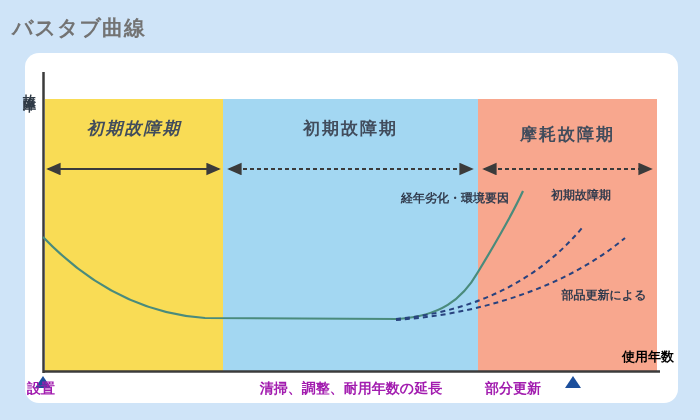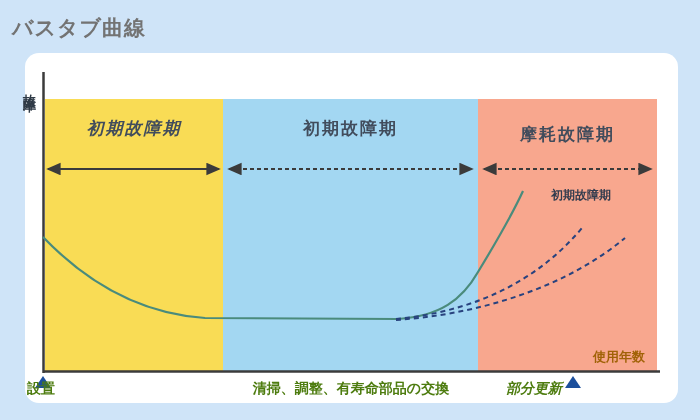--- a/index.html
+++ b/index.html
@@ -30,29 +30,29 @@
   .region-label.initial{left:45px;width:178px;font-style:italic;}
   .region-label.random{left:223px;width:255px;}
   .region-label.wearout{left:478px;width:179px;margin-top:6px;}
   .annotation{
     font-size:12px;font-weight:bold;color:#323c4e;line-height:15px;
   }
   .annotation.a1{left:398px;top:191px;width:114px;text-align:center;}
   .annotation.a2{left:521px;top:188px;width:120px;text-align:center;}
   .annotation.a3{left:544px;top:288px;width:120px;text-align:center;}
   .x-axis-label{
-    left:565px;top:348px;width:80px;text-align:right;
-    font-size:13px;font-weight:bold;color:#a16207;
+    left:594px;top:348px;width:80px;text-align:right;
+    font-size:13px;font-weight:bold;color:#000000;
   }
   .milestone{
-    top:380px;font-size:14px;font-weight:bold;color:#4d7c0f;text-align:center;
+    top:380px;font-size:14px;font-weight:bold;color:#a21caf;text-align:center;
   }
   .milestone.m0{left:11px;width:60px;}
   .milestone.m1{left:231px;width:240px;}
-  .milestone.m2{left:494px;width:80px;font-style:italic;}
+  .milestone.m2{left:473px;width:80px;}
   .milestone.m3{left:546px;width:60px;margin-top:45px;}
 </style>
 </head>
 <body>
 
 <div class="abs page-title">バスタブ曲線</div>
 
 <div class="abs card"></div>
 
 <svg id="chart-svg" class="abs" viewBox="0 0 700 420">
@@ -85,23 +85,25 @@
 </svg>
 
 <div class="abs y-axis-label">故障率</div>
 <div class="abs x-axis-label">使用年数</div>
 
 <div class="abs region-label initial">初期故障期</div>
 <div class="abs region-label random">初期故障期</div>
 <div class="abs region-label wearout">摩耗故障期</div>
 
 <div class="abs annotation a1">
+  <div>経年劣化・環境要因</div>
 </div>
 <div class="abs annotation a2">
   <div>初期故障期</div>
 </div>
 <div class="abs annotation a3">
+  <div>部品更新による</div>
 </div>
 
 <div class="abs milestone m0">設置</div>
-<div class="abs milestone m1">清掃、調整、有寿命部品の交換</div>
+<div class="abs milestone m1">清掃、調整、耐用年数の延長</div>
 <div class="abs milestone m2">部分更新</div>
 <div class="abs milestone m3">更新</div>
 
 </body></html>

